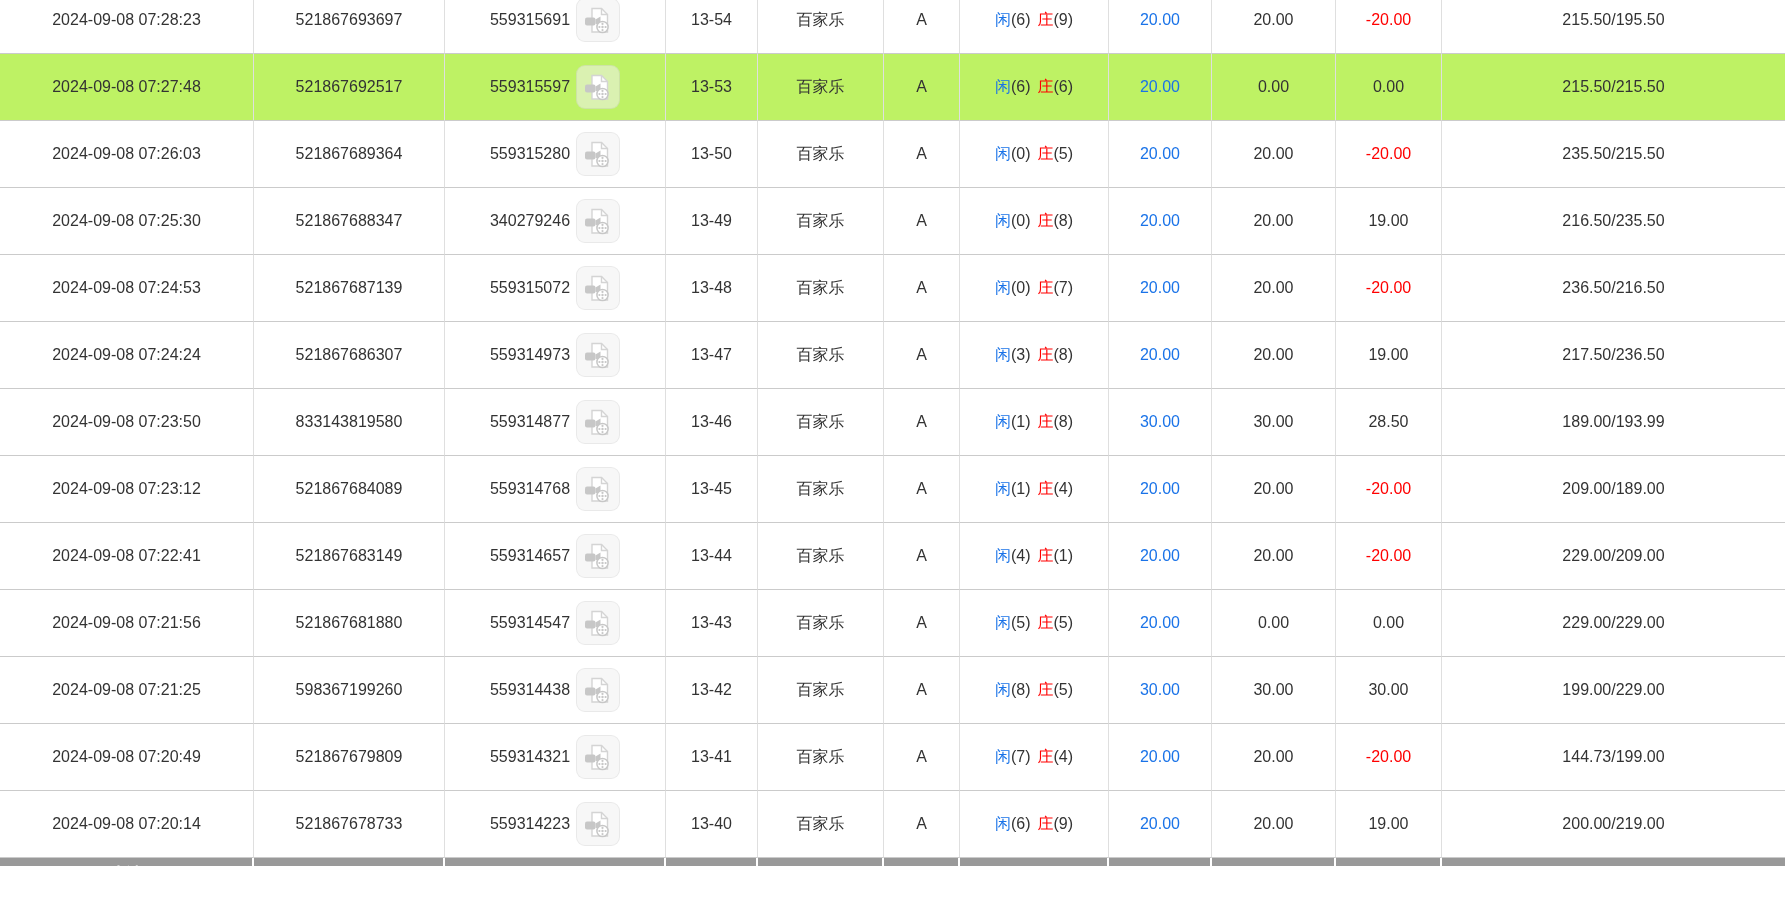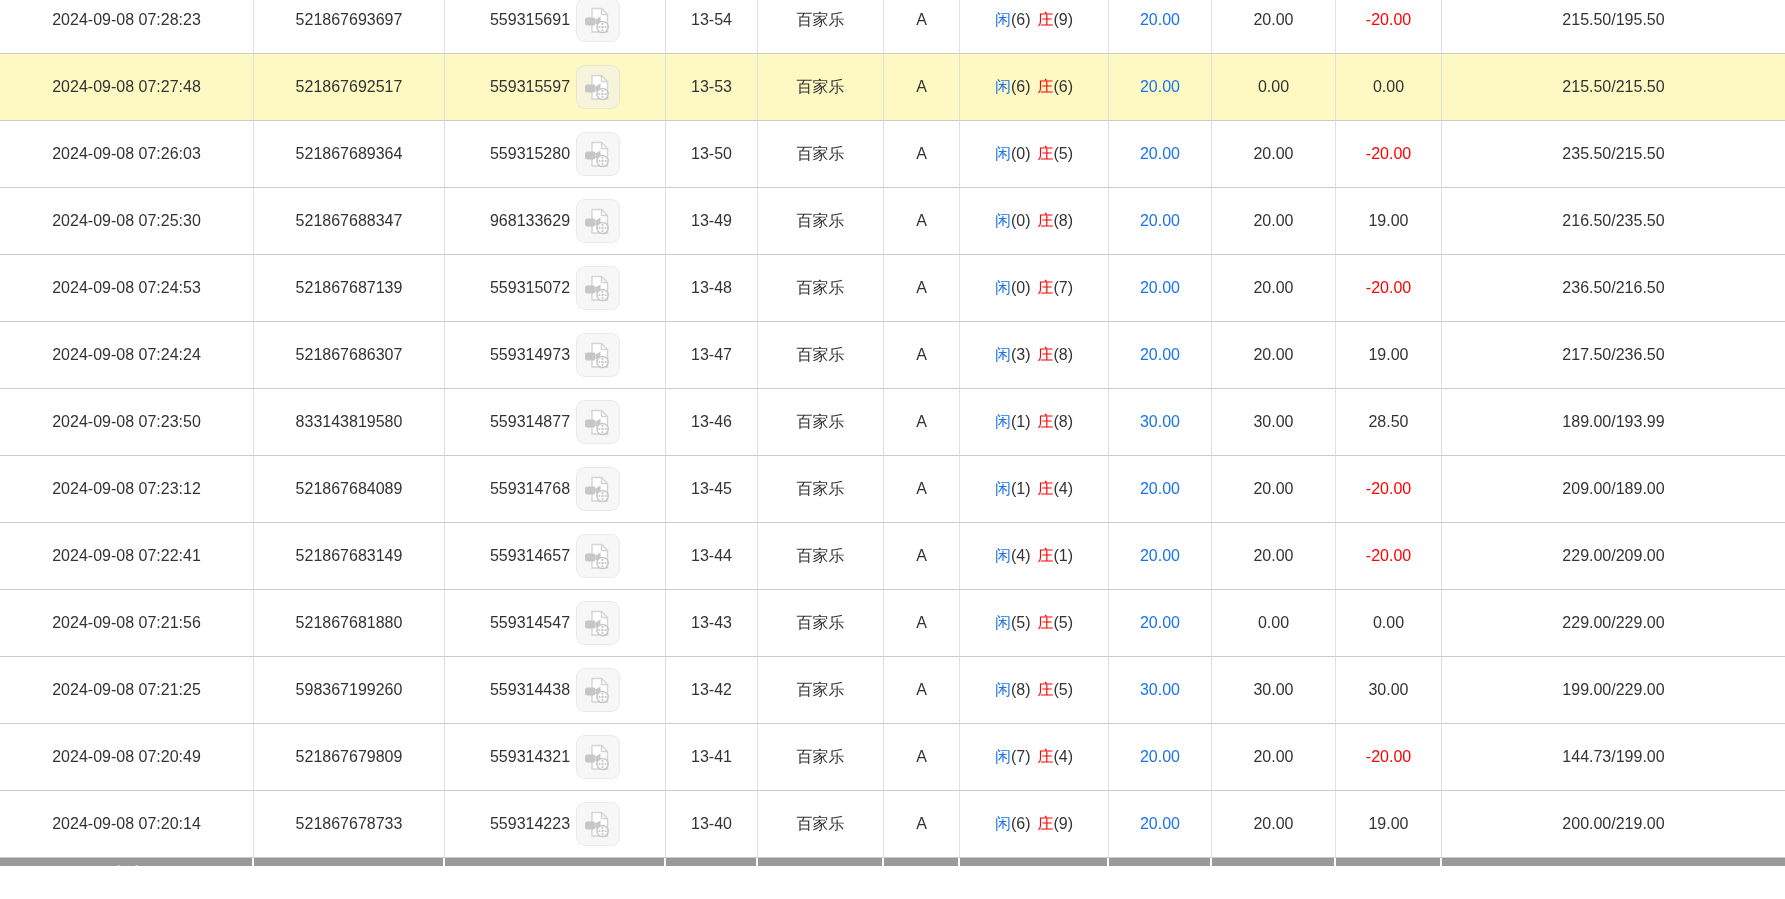--- a/index.html
+++ b/index.html
@@ -17,21 +17,21 @@
   td{
     text-align:center;vertical-align:middle;white-space:nowrap;overflow:hidden;
     box-sizing:border-box;padding:0;
   }
   tr.data-row td{
     height:67px;
     border-bottom:1px solid #cbcbcb;
     border-right:1px solid #dfdfdf;
   }
   tr.data-row td:last-child{border-right:none;}
-  tr.data-row.highlighted td{background:#fef9c3;}
+  tr.data-row.highlighted td{background:#bef264;}
   .blue{color:#1a73e8;}
   .negative{color:#ff0000;}
   .p-label{color:#1a73e8;}
   .b-label{color:#ff0000;margin-left:7px;}
   .round-wrap{display:flex;align-items:center;justify-content:center;gap:6px;}
   .video-btn{
     display:inline-flex;align-items:center;justify-content:center;
     width:42px;height:42px;border-radius:9px;
     background:rgba(240,240,240,0.55);
     border:1px solid rgba(0,0,0,0.06);
@@ -163,21 +163,21 @@
     <td>20.00</td>
     <td class="negative">-20.00</td>
     <td>235.50/215.50</td>
   </tr>
 
   <tr class="data-row">
     <td>2024-09-08 07:25:30</td>
     <td>521867688347</td>
     <td>
       <span class="round-wrap">
-        <span>968133629</span>
+        <span>340279246</span>
         <span class="video-btn">
           <svg width="30" height="30" viewBox="0 0 30 30">
             <path d="M9 3.5 h9.5 l6 6 V27 H9 Z" fill="#ffffff" stroke="#d4d4d4" stroke-width="1.4"></path>
             <path d="M18.5 3.5 v6 h6" fill="none" stroke="#d4d4d4" stroke-width="1.4"></path>
             <rect x="2" y="12.5" width="10.5" height="8" rx="2" fill="#c7c7c7"></rect>
             <path d="M12.5 14.5 L17.5 11.5 V21.5 L12.5 18.5 Z" fill="#c7c7c7"></path>
             <circle cx="19.5" cy="22" r="5.6" fill="#ffffff" stroke="#c7c7c7" stroke-width="1.5"></circle>
             <circle cx="19.5" cy="22" r="1.2" fill="#c7c7c7"></circle>
             <circle cx="19.5" cy="18.9" r="1.1" fill="#c7c7c7"></circle>
             <circle cx="19.5" cy="25.1" r="1.1" fill="#c7c7c7"></circle>

